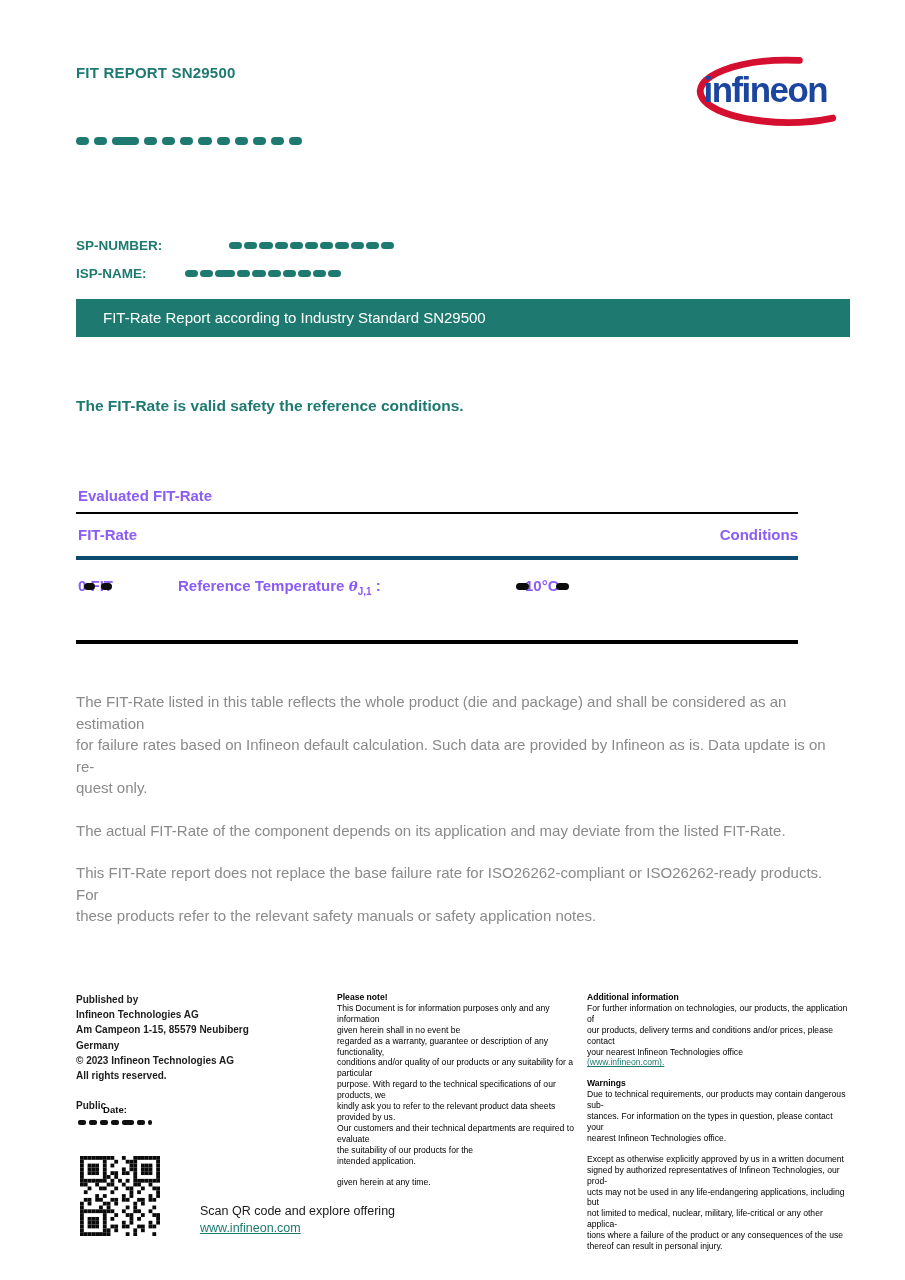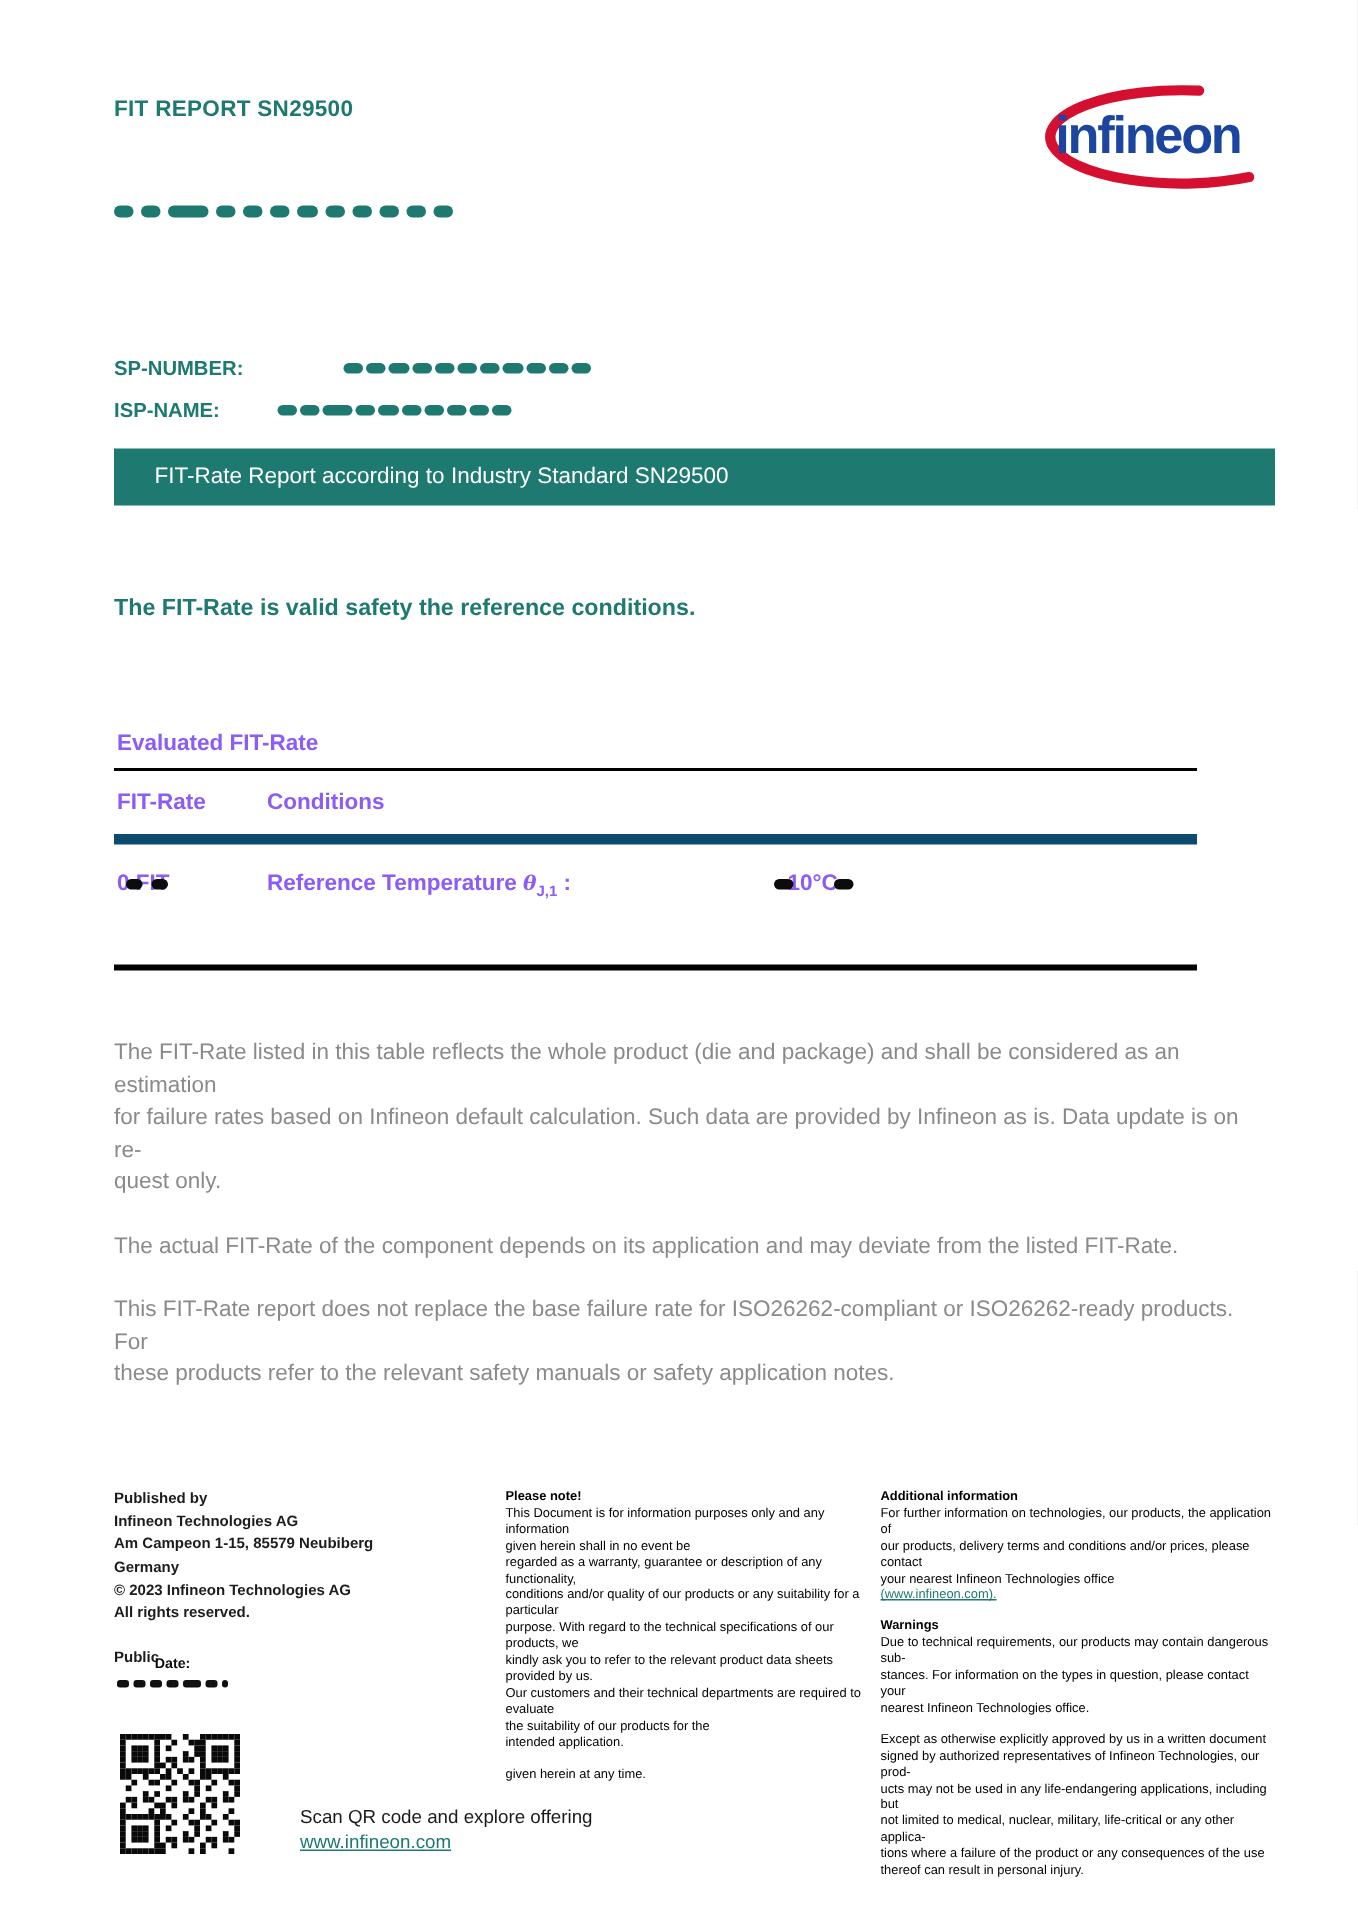--- a/index.html
+++ b/index.html
@@ -44,21 +44,21 @@
   }
   
   .intro{
     position:absolute;left:76px;top:369px;width:745px;
     color:var(--teal);font-weight:bold;font-size:15.5px;line-height:23px;
   }
   .intro .p2{margin-top:25px;}
   
   .tbl{position:absolute;left:76px;top:487px;width:722px;font-size:15px;color:#8b5cf6;font-weight:bold;}
   .tbl-title{padding:0 0 8px 2px;border-bottom:2px solid #000;}
-  .tbl-head{display:flex;padding:12px 0 13px 2px;border-bottom:7px solid #0c4a6e;}
+  .tbl-head{display:flex;padding:12px 0 13px 2px;border-bottom:4px solid #0c4a6e;justify-content:space-between;}
   .col-fit{width:100px;flex:0 0 100px;}
   .tbl-row{position:relative;display:flex;height:84px;padding:17px 0 0 2px;border-bottom:4px solid #000;}
   .redact-inline{position:relative;display:inline-block;}
   .theta{font-family:"DejaVu Serif",serif;font-style:italic;font-size:13.5px;}
   .theta-sub{font-size:10px;vertical-align:sub;}
   .temp-value{position:absolute;left:449px;top:17px;}
   
   .body-paras{
     position:absolute;left:76px;top:691px;width:750px;
     font-size:15px;line-height:21.5px;color:var(--gray-text);

